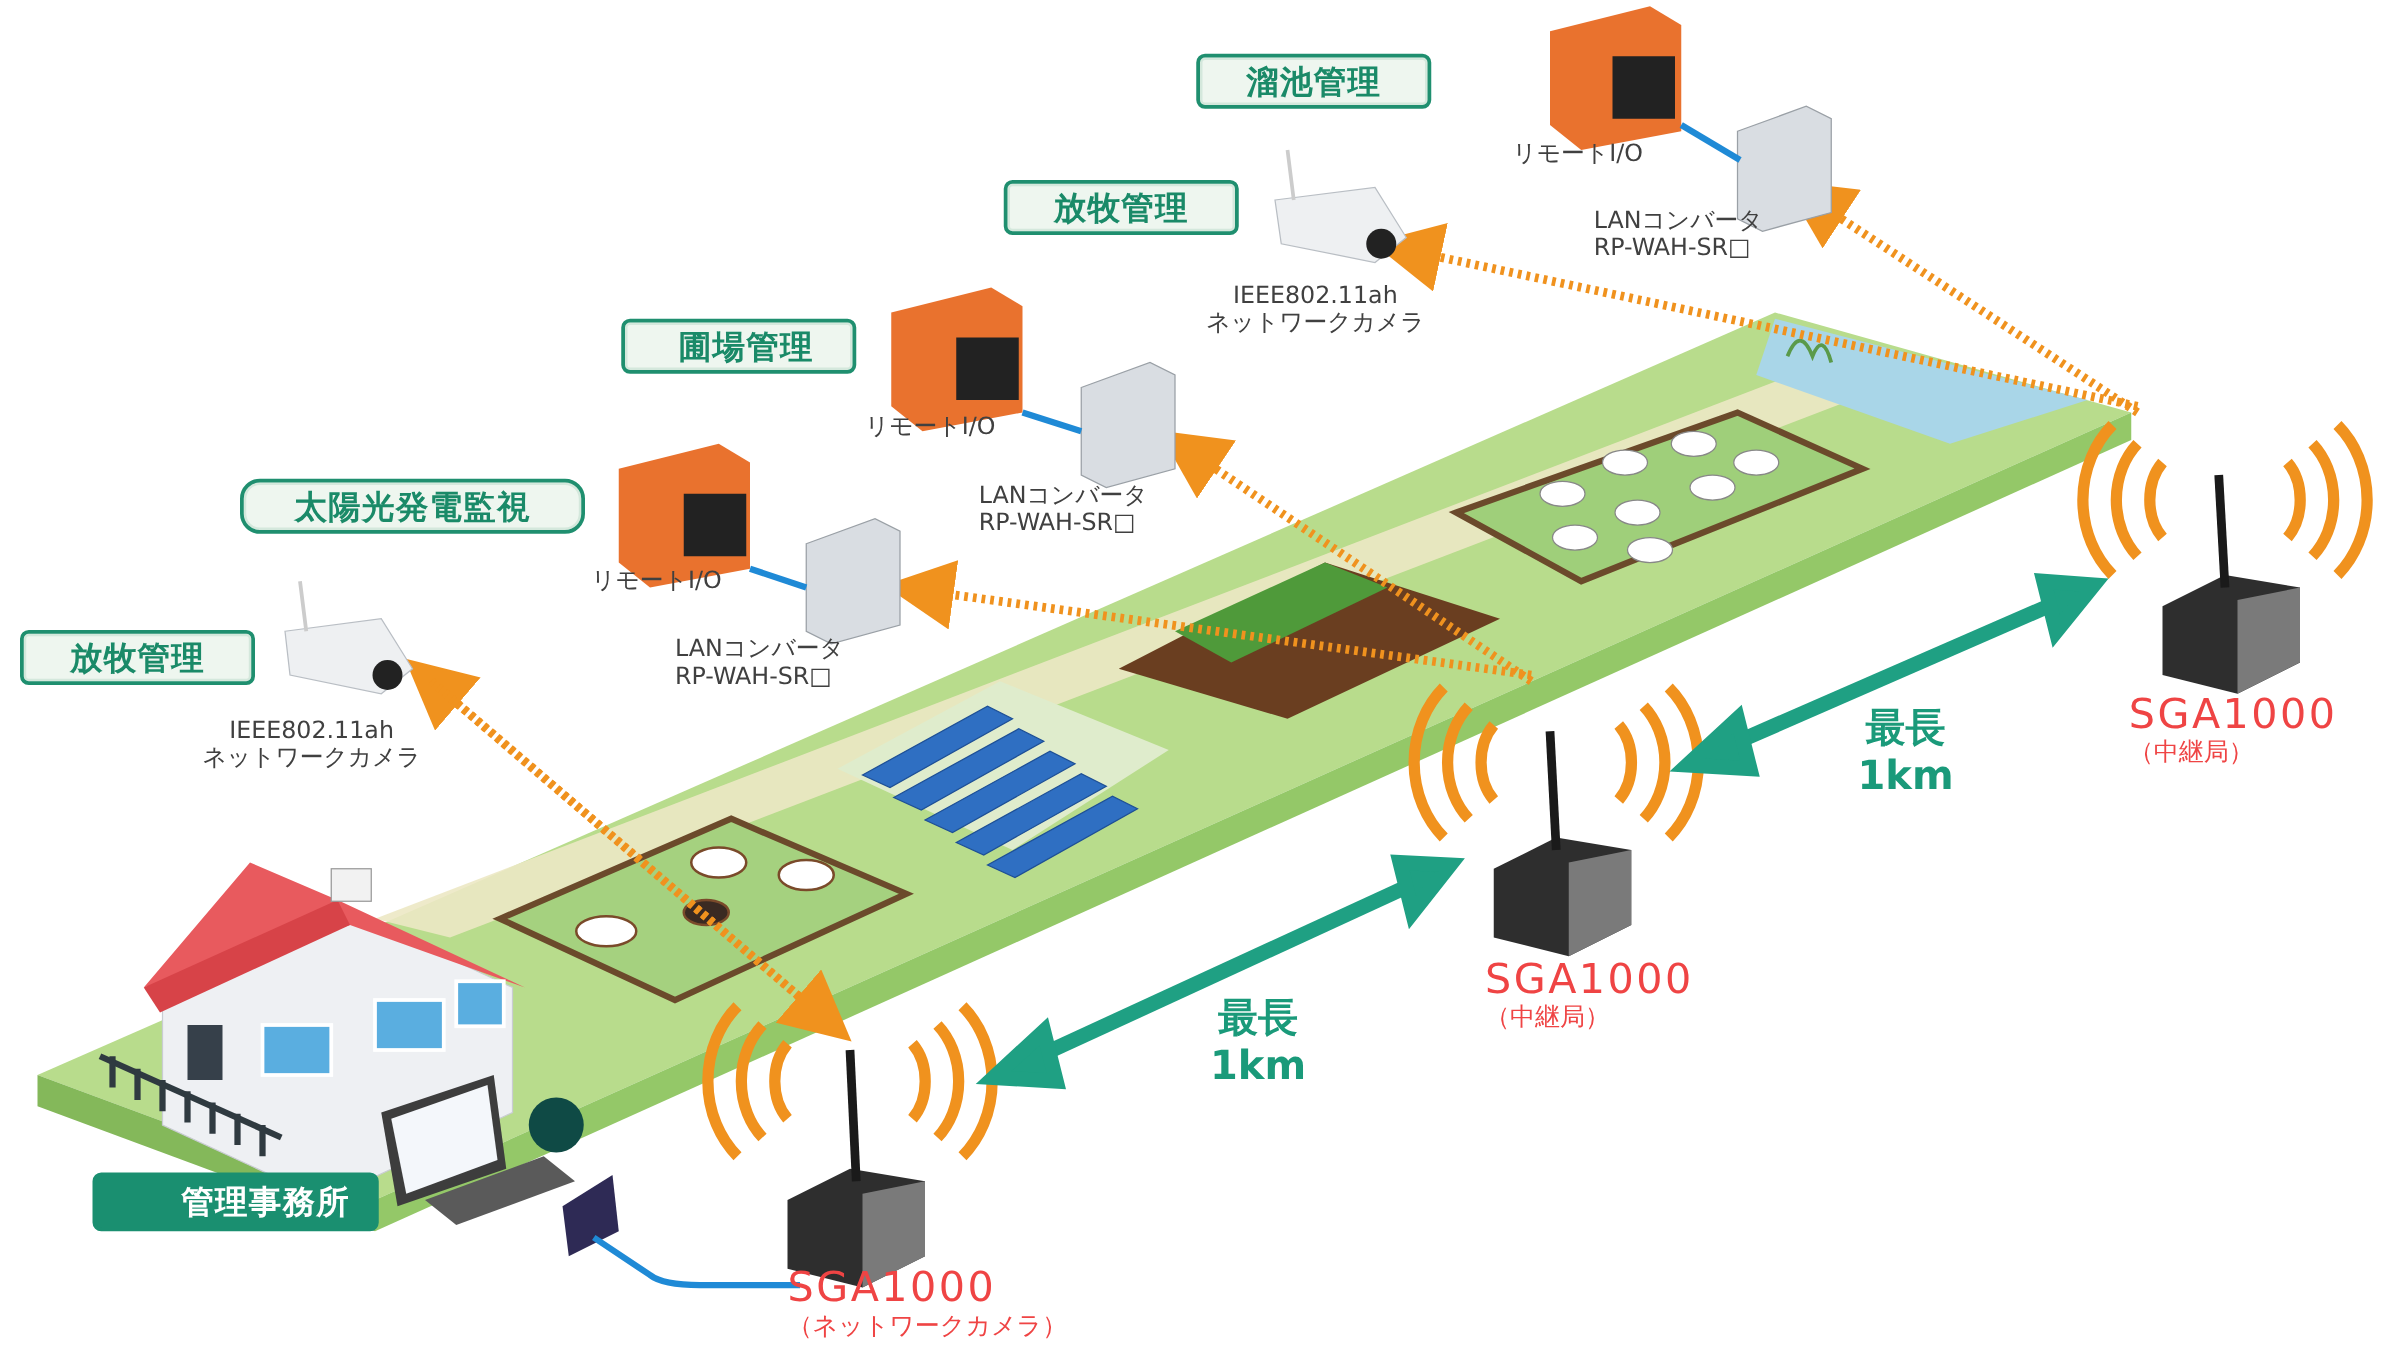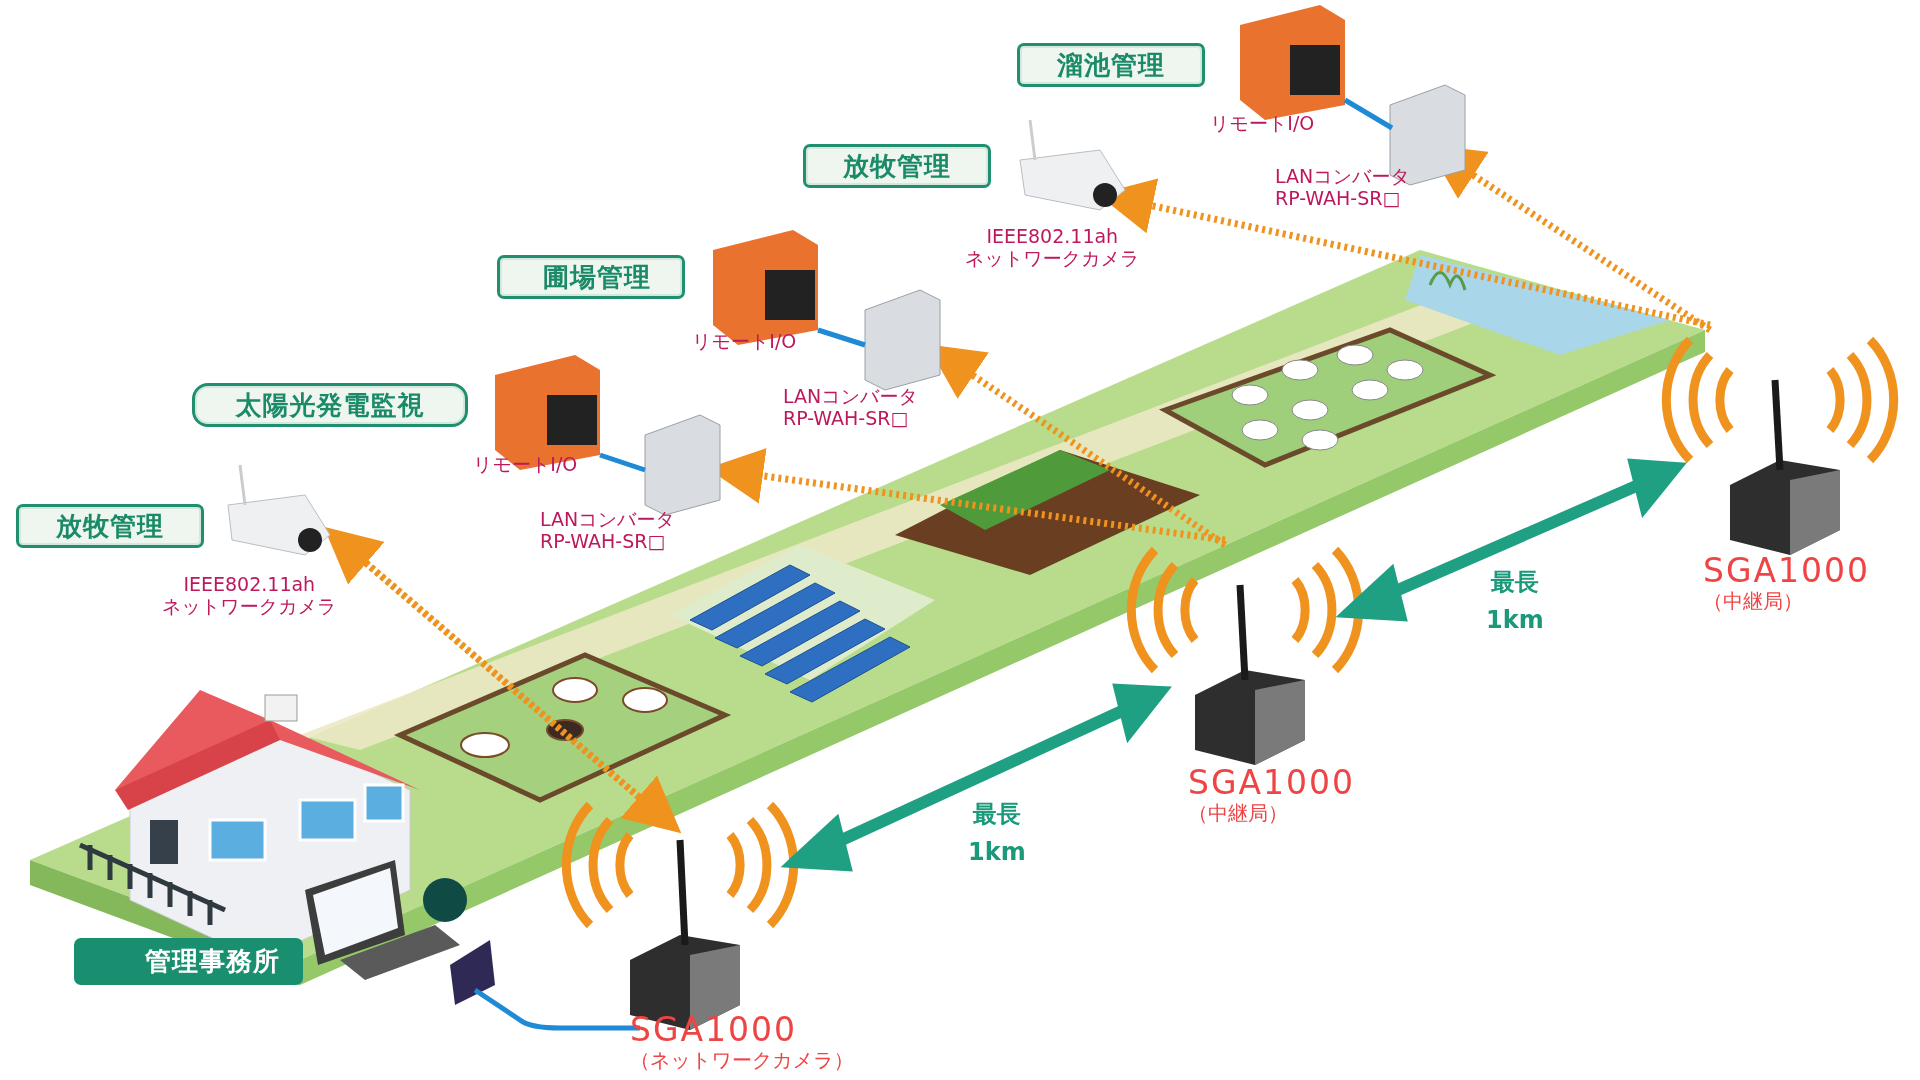--- a/index.html
+++ b/index.html
@@ -4,27 +4,27 @@
 <style>
   html, body { margin:0; padding:0; }
   body { width:1920px; height:1080px; background:#ffffff; position:relative; overflow:hidden;
          font-family:"DejaVu Sans","Liberation Sans",sans-serif; }
   #scene { position:absolute; left:0; top:0; width:1920px; height:1080px; }
   .tag { position:absolute; height:44px; border:3px solid #1f8f6f; border-radius:7px;
          background:#eef6ef; color:#1a8a68; font-size:26px; font-weight:bold;
          display:flex; align-items:center; justify-content:center; box-sizing:border-box;
          box-shadow:0 0 0 2px #d4e8dc inset; letter-spacing:1px; }
   .tag.solid { background:#1a8f70; color:#ffffff; border-color:#1a8f70; box-shadow:none; }
-  .cap { position:absolute; color:#be185d; font-size:19px; line-height:22px; text-align:center; white-space:nowrap; }
+  .cap { position:absolute; color:#404040; font-size:19px; line-height:22px; text-align:center; white-space:nowrap; }
   .cap.left { text-align:left; }
   .sga { position:absolute; color:#ef4444; white-space:nowrap; }
   .sga .model { font-size:33px; letter-spacing:2px; display:block; line-height:36px; }
   .sga .role { font-size:20px; display:block; line-height:24px; }
   .dist { position:absolute; color:#1a9a7a; font-weight:bold; text-align:center; line-height:38px; }
-  .dist span { display:block; font-size:24px; }
+  .dist span { display:block; font-size:32px; }
 </style>
 </head>
 <body>
 
 <svg id="scene" viewBox="0 0 1920 1080" xmlns="http://www.w3.org/2000/svg">
   <defs>
     <marker id="arrO" markerWidth="8" markerHeight="8" refX="4" refY="4" orient="auto">
       <path d="M0,0 L8,4 L0,8 z" fill="#f0921e"></path>
     </marker>
   </defs>
@@ -203,21 +203,21 @@
     <polygon points="645,435 700,415 720,425 720,500 665,515 645,505" fill="#d9dde2" stroke="#9aa0a6"></polygon>
     <path d="M600,455 L645,470" stroke="#1f8ad6" stroke-width="5"></path>
   </g>
   <g>
     <polygon points="228,505 305,495 330,535 305,555 232,540" fill="#eef0f2" stroke="#b9bec4"></polygon>
     <circle cx="310" cy="540" r="12" fill="#222"></circle>
     <line x1="245" y1="505" x2="240" y2="465" stroke="#ccc" stroke-width="3"></line>
   </g>
 </svg>
 
-<div class="tag" style="left:1017px;top:43px;width:188px;">溜池管理</div>
+<div class="tag" style="left:957px;top:43px;width:188px;">溜池管理</div>
 <div class="tag" style="left:803px;top:144px;width:188px;">放牧管理</div>
 <div class="tag" style="left:497px;top:255px;width:188px;padding-left:12px;">圃場管理</div>
 <div class="tag" style="left:192px;top:383px;width:276px;border-radius:16px;">太陽光発電監視</div>
 <div class="tag" style="left:16px;top:504px;width:188px;">放牧管理</div>
 <div class="tag solid" style="left:74px;top:938px;width:229px;height:47px;padding-left:48px;">管理事務所</div>
 
 <div class="cap" style="left:1210px;top:112px;">リモートI/O</div>
 <div class="cap left" style="left:1275px;top:165px;">
   <div>LANコンバータ</div>
   <div>RP-WAH-SR□</div>

